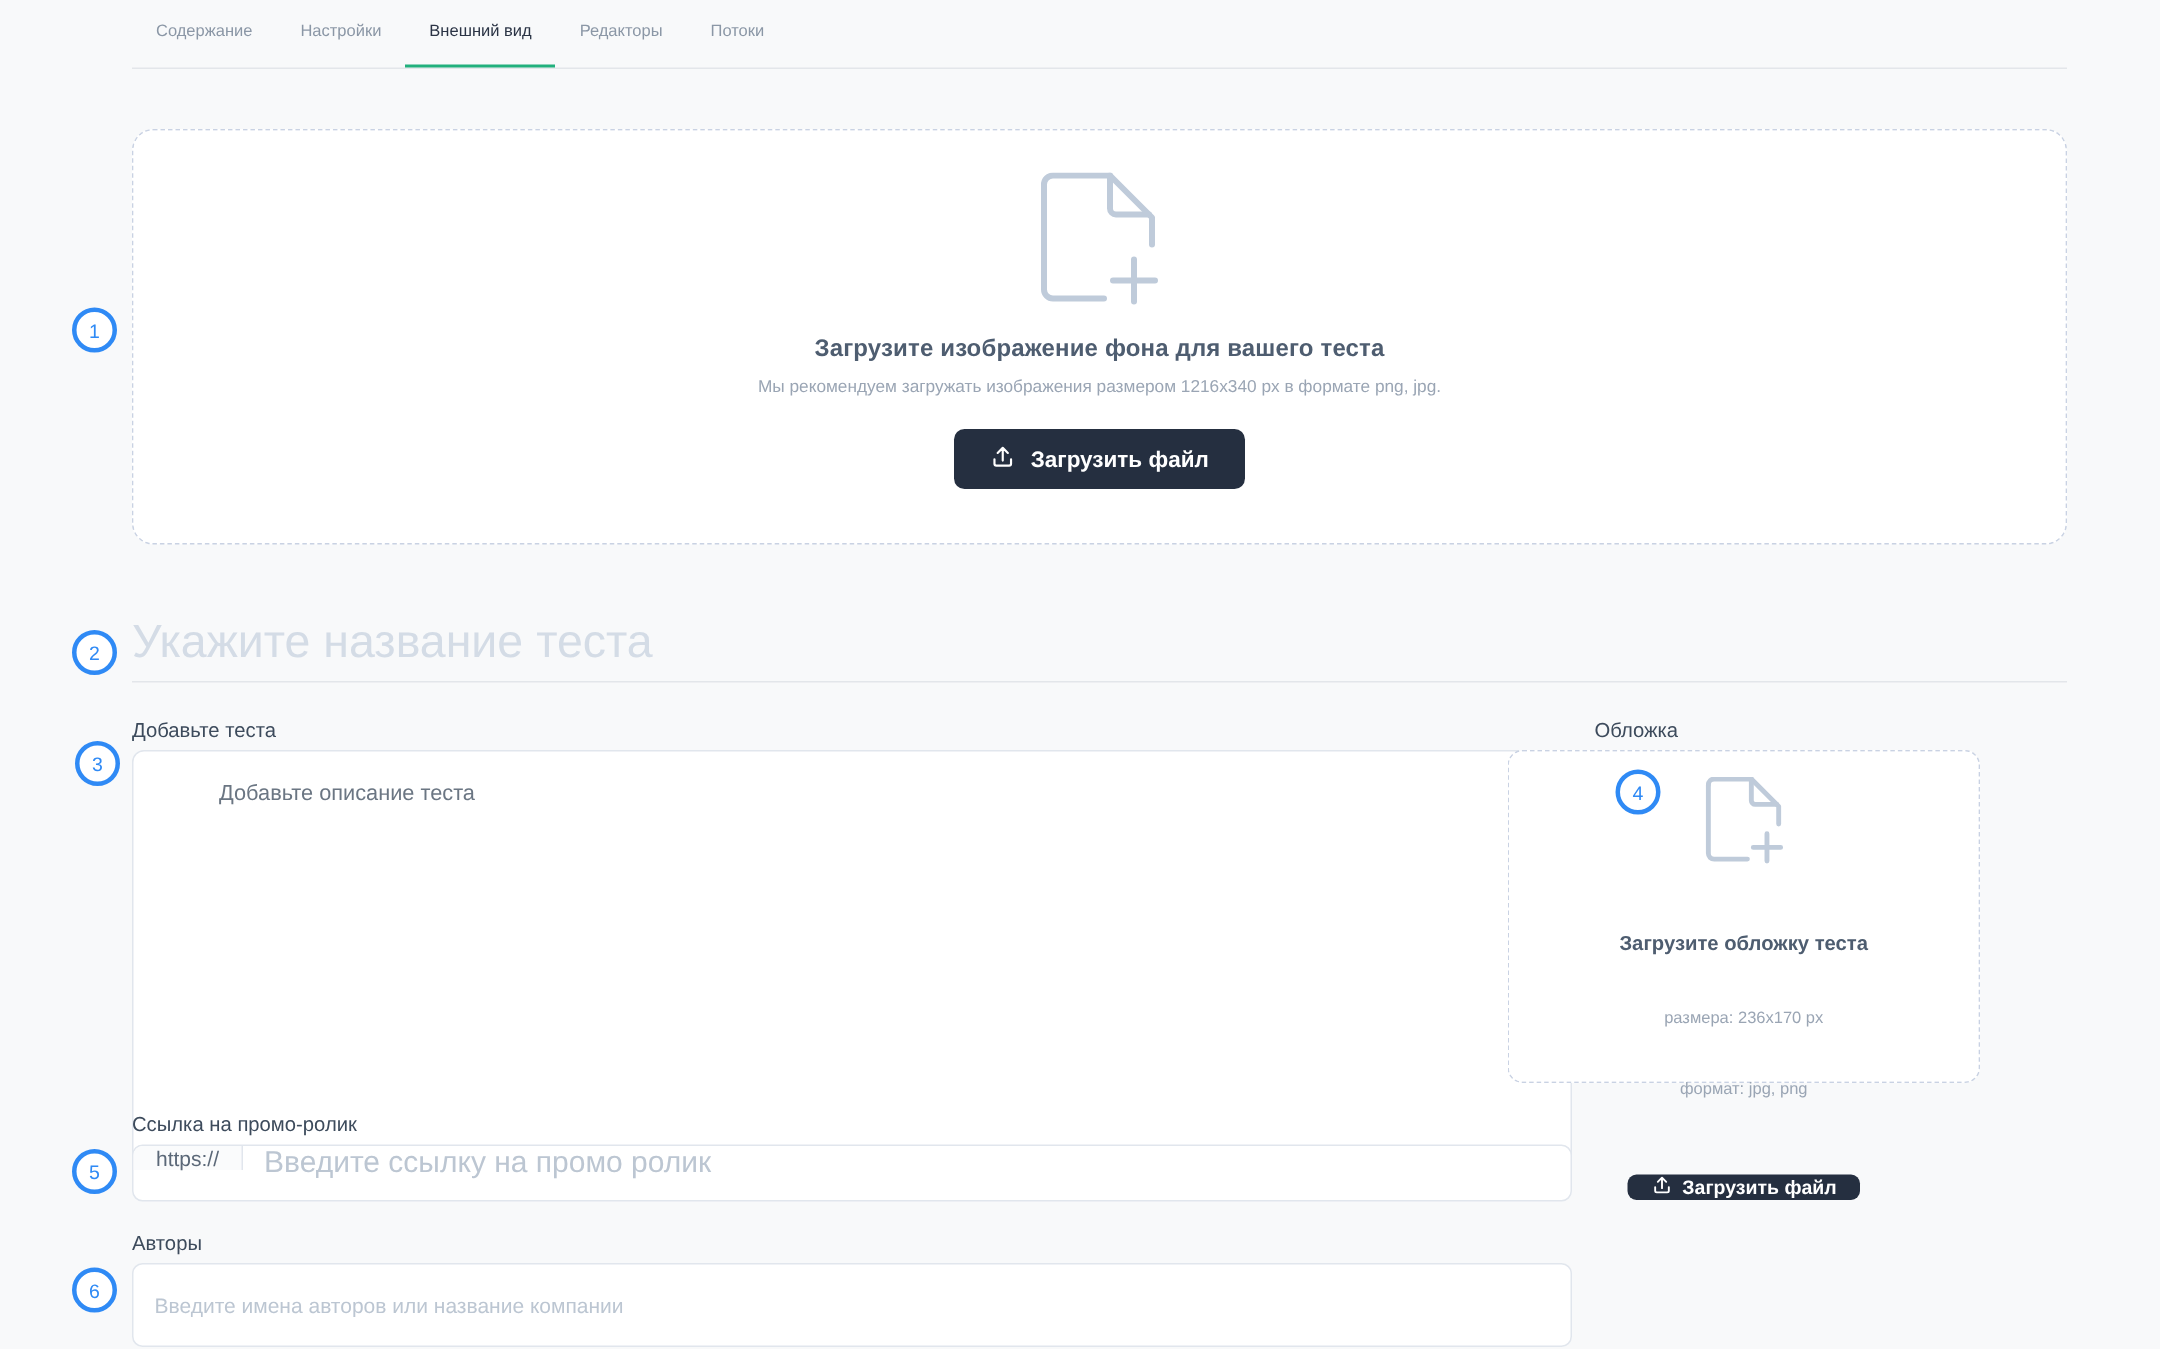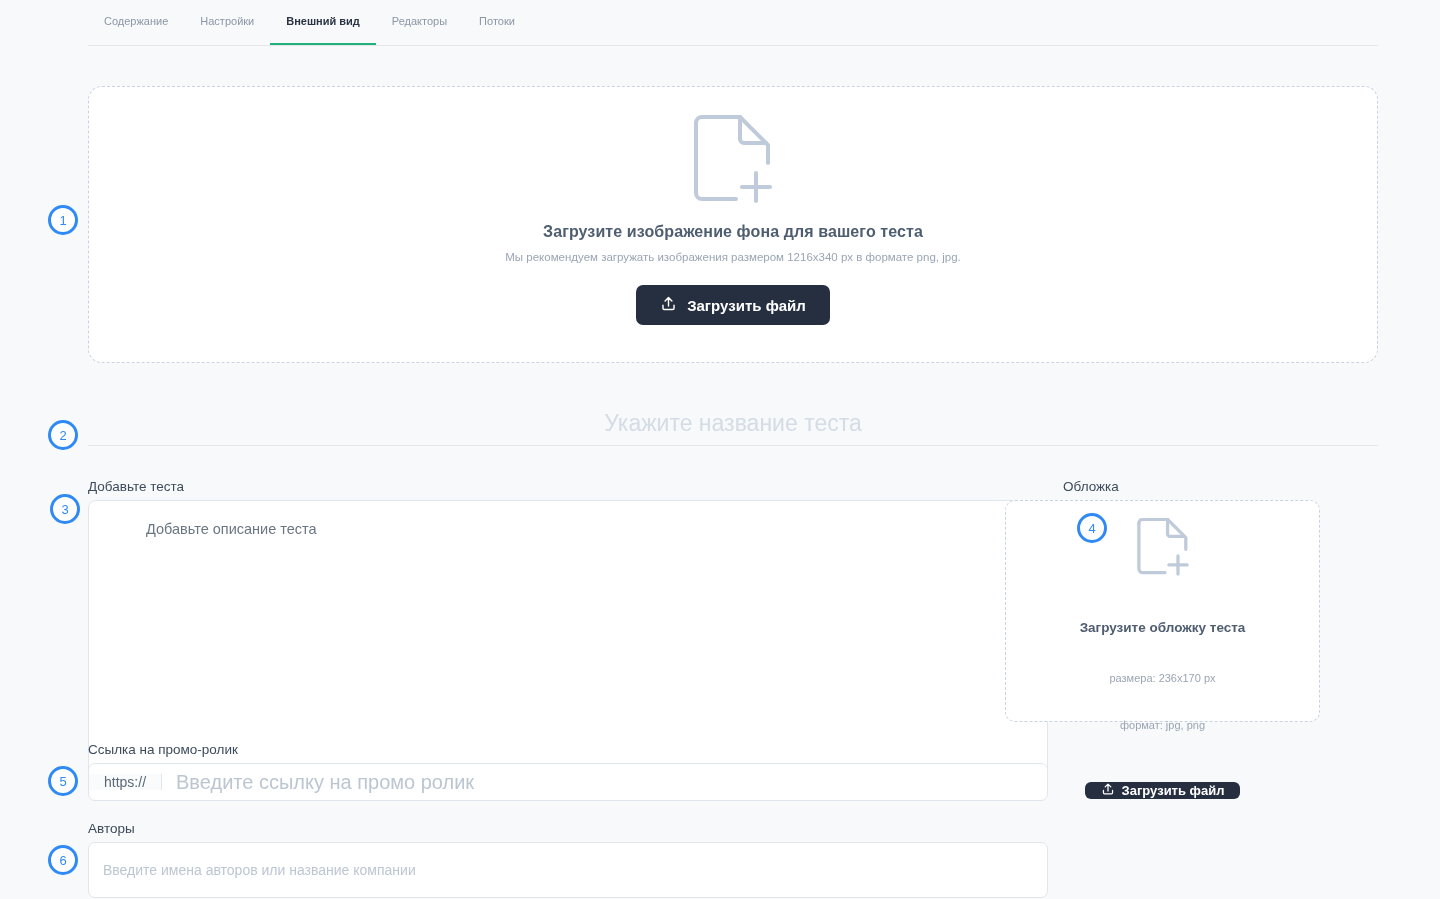--- a/index.html
+++ b/index.html
@@ -35,21 +35,21 @@
     position: relative;
     padding: 12px 16px 13px 16px;
     font-size: 11px;
     color: #8b97a6;
     cursor: pointer;
     white-space: nowrap;
     line-height: 19px;
   }
   .tab.active {
     color: #2b3445;
-    font-weight: bold;
+    font-weight: normal;
   }
   .tab.active::after {
     content: "";
     position: absolute;
     left: 0;
     right: 0;
     bottom: -1px;
     height: 2px;
     background: #22b07d;
   }
@@ -138,24 +138,23 @@
     width: 1290px;
     border-bottom: 1px solid #e3e6ea;
     padding-bottom: 8px;
   }
   .title-input {
     width: 100%;
     border: none;
     outline: none;
     background: transparent;
     font-family: "Liberation Sans", sans-serif;
-    font-size: 23px;
+    font-size: 31px;
     color: #2b3445;
     padding: 0;
-    text-align: center;
   }
   .title-input::placeholder { color: #d4dce6; }
 
   
   .field-label {
     position: absolute;
     font-size: 13.5px;
     color: #3d4b5c;
   }
   #lbl-desc  { left: 88px;  top: 479px; }
@@ -220,21 +219,21 @@
     position: absolute;
     left: 88px;
     top: 763px;
     width: 960px;
     height: 38px;
     background: #ffffff;
     border: 1px solid #e1e6ed;
     border-radius: 7px;
     box-sizing: border-box;
     display: flex;
-    align-items: center;
+    align-items: flex-start;
     overflow: hidden;
   }
   .promo-prefix {
     display: flex;
     align-items: center;
     padding: 0 15px;
     background: #fafbfc;
     border-right: 1px solid #e1e6ed;
     font-size: 14px;
     color: #5b6878;

